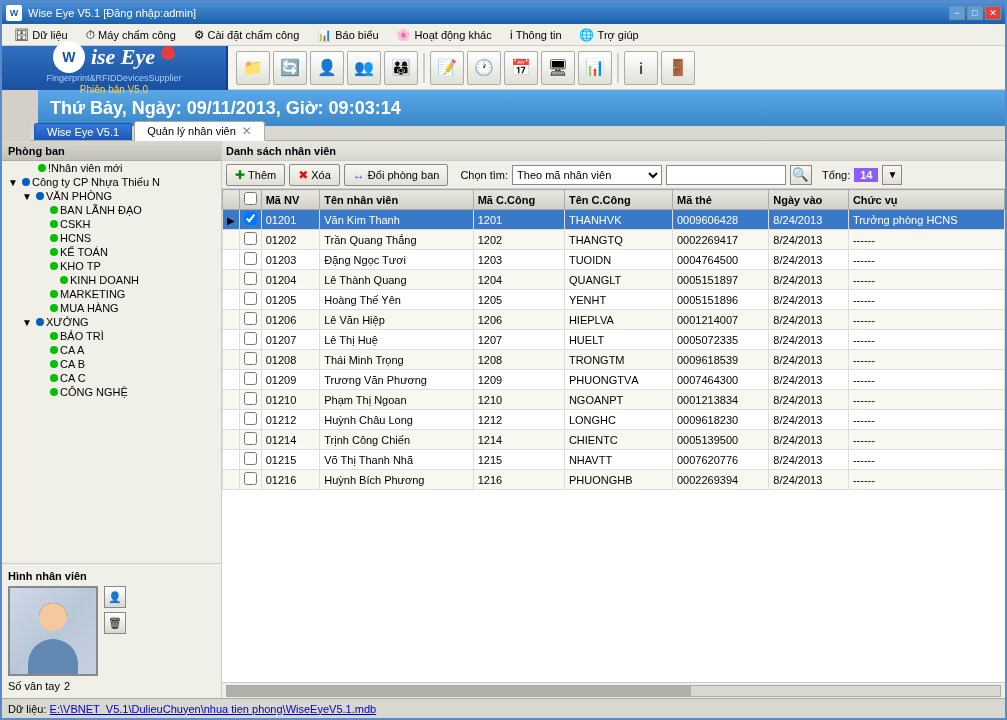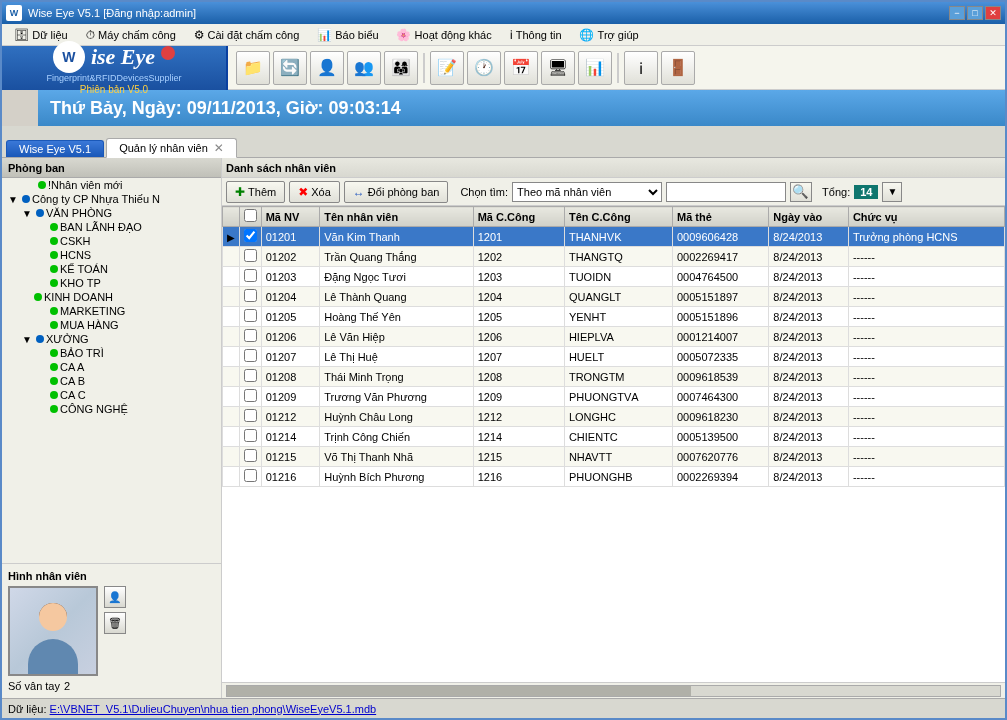--- a/index.html
+++ b/index.html
@@ -38,38 +38,38 @@
     .person-head { width: 28px; height: 28px; background: #f5c8a0; border-radius: 50%; position: absolute; top: 15px; left: 50%; transform: translateX(-50%); }
     .person-body { width: 50px; height: 35px; background: #6088b0; border-radius: 25px 25px 0 0; position: absolute; bottom: 0; left: 50%; transform: translateX(-50%); }
     .person-hair { width: 28px; height: 14px; background: #4a3020; border-radius: 14px 14px 0 0; position: absolute; top: 15px; left: 50%; transform: translateX(-50%); }
 
     .photo-buttons { display: flex; flex-direction: column; gap: 4px; margin-left: 6px; }
     .photo-btn { width: 22px; height: 22px; border: 1px solid #888; background: linear-gradient(to bottom, #fff, #d8d8d0); cursor: pointer; display: flex; align-items: center; justify-content: center; font-size: 11px; }
     .photo-area { display: flex; align-items: flex-start; }
     .fingerprint-row { display: flex; align-items: center; gap: 4px; margin-top: 4px; font-size: 11px; }
 
     
-    .tab-bar { background: #d8d8d0; height: 32px; display: flex; align-items: flex-end; padding: 0 4px; border-bottom: 1px solid #aaa; }
+    .tab-bar { background: #d8d8d0; height: 15px; display: flex; align-items: flex-end; padding: 0 4px; border-bottom: 1px solid #aaa; margin-left: 28px; }
     .tab { background: #e8e8e0; border: 1px solid #aaa; border-bottom: none; padding: 2px 12px; margin-right: 2px; cursor: pointer; border-radius: 3px 3px 0 0; display: flex; align-items: center; gap: 6px; font-size: 11px; }
     .tab.active { background: white; border-bottom: 1px solid white; margin-bottom: -1px; z-index: 1; }
     .tab-close { color: #888; font-size: 12px; cursor: pointer; }
     .tab-home { background: linear-gradient(to bottom, #3a78d8, #1a58b8); color: white; border-color: #1a58b8; min-width: 60px; justify-content: center; }
     .content-header { background: linear-gradient(to bottom, #e8e8e0, #d8d8d0); height: 20px; display: flex; align-items: center; padding: 0 4px; font-weight: bold; border-bottom: 1px solid #ccc; }
     .content-toolbar { background: #f0f0e8; height: 28px; display: flex; align-items: center; padding: 0 4px; gap: 4px; border-bottom: 1px solid #ccc; }
     .action-btn { height: 22px; border: 1px solid #888; background: linear-gradient(to bottom, #f8f8f0, #e0e0d8); cursor: pointer; display: flex; align-items: center; gap: 3px; padding: 0 8px; font-size: 11px; border-radius: 2px; }
     .action-btn .btn-icon { font-size: 12px; }
     .btn-green { color: green; }
     .btn-red { color: red; }
     .btn-blue { color: #3060c0; }
     .search-label { font-size: 11px; margin-left: 8px; }
     .search-select { height: 20px; border: 1px solid #888; background: white; font-size: 11px; min-width: 150px; }
     .search-input { height: 20px; border: 1px solid #888; background: white; width: 120px; font-size: 11px; padding: 0 2px; }
     .search-btn { height: 20px; width: 22px; border: 1px solid #888; background: linear-gradient(to bottom, #f8f8f0, #e0e0d8); cursor: pointer; display: flex; align-items: center; justify-content: center; }
     .total-label { font-size: 11px; margin-left: 6px; }
-    .total-value { background: #0f766e; color: white; padding: 1px 6px; font-weight: bold; font-size: 11px; }
+    .total-value { background: #8b5cf6; color: white; padding: 1px 6px; font-weight: bold; font-size: 11px; }
 
     
     .table-container { flex: 1; overflow-y: auto; overflow-x: auto; }
     table { width: 100%; border-collapse: collapse; font-size: 11px; }
     thead tr { background: linear-gradient(to bottom, #e8e8e0, #d0d0c8); }
     thead th { border: 1px solid #aaa; padding: 2px 4px; text-align: left; font-weight: bold; white-space: nowrap; position: sticky; top: 0; background: linear-gradient(to bottom, #e8e8e0, #d0d0c8); z-index: 2; }
     tbody tr { background: white; }
     tbody tr:nth-child(even) { background: #f8f8f0; }
     tbody tr.selected { background: #3a78c8; color: white; }
     tbody td { border: 1px solid #ddd; padding: 2px 4px; white-space: nowrap; }
@@ -233,21 +233,21 @@
             <div class="tree-item" style="padding-left: 32px;">
               <span style="width: 14px; display: inline-block;"></span>
               <span class="tree-bullet bullet-green"></span>
               <span> KẾ TOÁN</span>
             </div>
             <div class="tree-item" style="padding-left: 32px;">
               <span style="width: 14px; display: inline-block;"></span>
               <span class="tree-bullet bullet-green"></span>
               <span> KHO TP</span>
             </div>
-            <div class="tree-item" style="padding-left: 16px;">
+            <div class="tree-item" style="padding-left: 34px; margin-left: 8px;">
               <span style="width: 14px; display: inline-block;"></span>
               <span class="tree-bullet bullet-green"></span>
               <span> KINH DOANH</span>
             </div>
             <div class="tree-item" style="padding-left: 32px;">
               <span style="width: 14px; display: inline-block;"></span>
               <span class="tree-bullet bullet-green"></span>
               <span> MARKETING</span>
             </div>
             <div class="tree-item" style="padding-left: 32px;">
@@ -447,20 +447,31 @@
                 <td>Trương Văn Phương</td>
                 <td>1209</td>
                 <td>PHUONGTVА</td>
                 <td>0007464300</td>
                 <td>8/24/2013</td>
                 <td>------</td>
               </tr>
               <tr>
                 <td class="col-arrow"></td>
                 <td class="col-check"><input type="checkbox" style=""></td>
+                <td>01210</td>
+                <td>Phạm Thị Ngoan</td>
+                <td>1210</td>
+                <td>NGOANPT</td>
+                <td>0001213834</td>
+                <td>8/24/2013</td>
+                <td>------</td>
+              </tr>
+              <tr>
+                <td class="col-arrow"></td>
+                <td class="col-check"><input type="checkbox" style=""></td>
                 <td>01212</td>
                 <td>Huỳnh Châu Long</td>
                 <td>1212</td>
                 <td>LONGHC</td>
                 <td>0009618230</td>
                 <td>8/24/2013</td>
                 <td>------</td>
               </tr>
               <tr>
                 <td class="col-arrow"></td>

